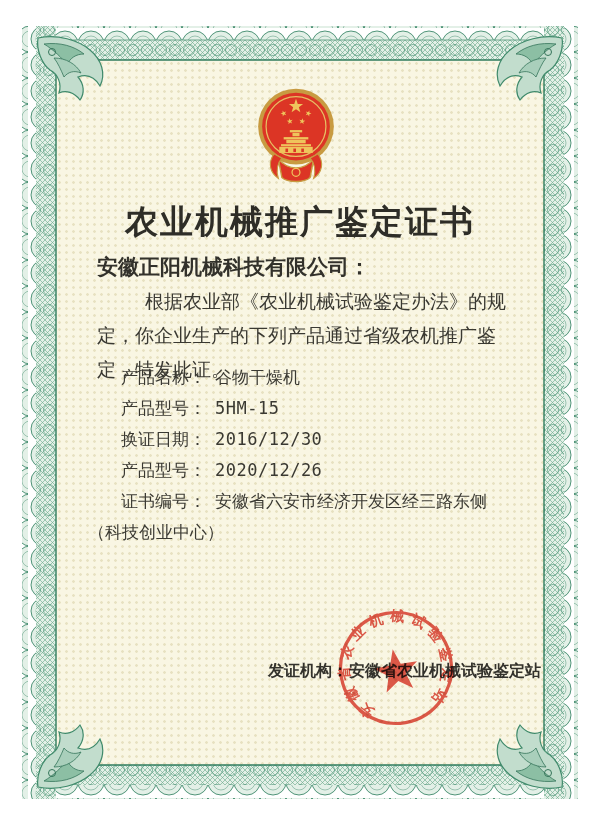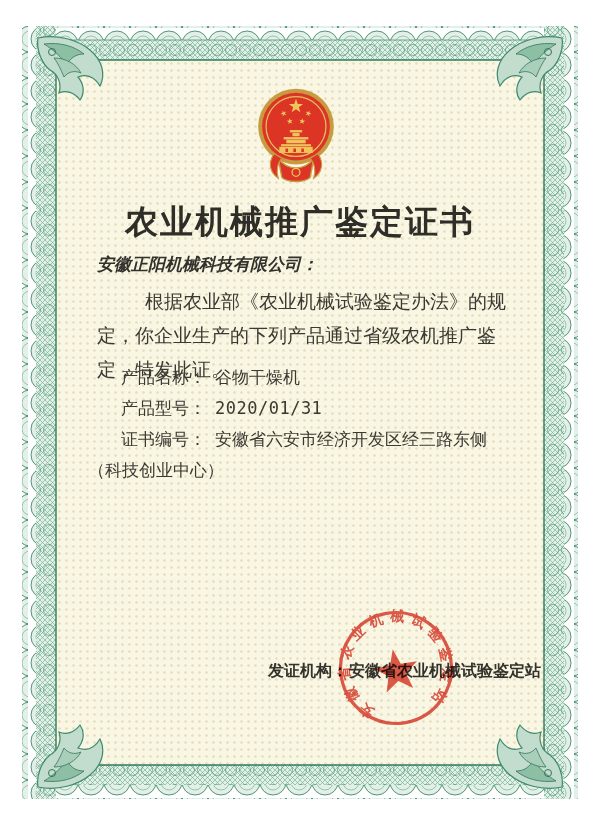--- a/index.html
+++ b/index.html
@@ -14,21 +14,21 @@
     background-image:radial-gradient(rgba(203,193,138,0.38) 1px, rgba(0,0,0,0) 1.6px);
     background-size:7px 7px;
   }
   .emblem{position:absolute;left:196px;top:26px;width:88px;height:104px;}
   .cert-title{
     position:absolute;left:0;top:140px;width:100%;margin:0;text-align:center;
     font-family:"Liberation Serif","DejaVu Serif",serif;font-weight:bold;
     font-size:33px;letter-spacing:2px;color:#2e2d27;
   }
   .company{
-    position:absolute;left:41px;top:193px;font-size:17px;font-weight:700;color:#32312b;font-style:italic;
+    position:absolute;left:41px;top:193px;font-size:21px;font-weight:700;color:#32312b;
   }
   .body-par{
     position:absolute;left:41px;top:224px;width:428px;margin:0;
     font-size:19px;line-height:34px;font-weight:400;text-indent:48px;color:#3a3932;
   }
   .fields{
     position:absolute;left:32px;top:302px;width:432px;
     font-size:17px;line-height:31px;font-weight:400;
   }
   .field-row{text-indent:33px;}
@@ -92,21 +92,27 @@
 
     <div class="company">安徽正阳机械科技有限公司：</div>
 
     <p class="body-par">根据农业部《农业机械试验鉴定办法》的规定，你企业生产的下列产品通过省级农机推广鉴定，特发此证。</p>
 
     <div class="fields">
       <div class="field-row">
         <span class="lab">产品名称：</span><span class="val">谷物干燥机</span>
       </div>
       <div class="field-row">
-        <span class="lab">产品型号：</span><span class="val latin">2020/01/31</span>
+        <span class="lab">产品型号：</span><span class="val latin">5HM-15</span>
+      </div>
+      <div class="field-row">
+        <span class="lab">换证日期：</span><span class="val latin">2016/12/30</span>
+      </div>
+      <div class="field-row">
+        <span class="lab">产品型号：</span><span class="val latin">2020/12/26</span>
       </div>
       <div class="field-row">
         <span class="lab">证书编号：</span><span class="val">安徽省六安市经济开发区经三路东侧（科技创业中心）</span>
       </div>
     </div>
 
     <div class="issuer-line">
       <span class="lab">发证机构：</span><span class="val">安徽省农业机械试验鉴定站</span>
     </div>
   </div>

